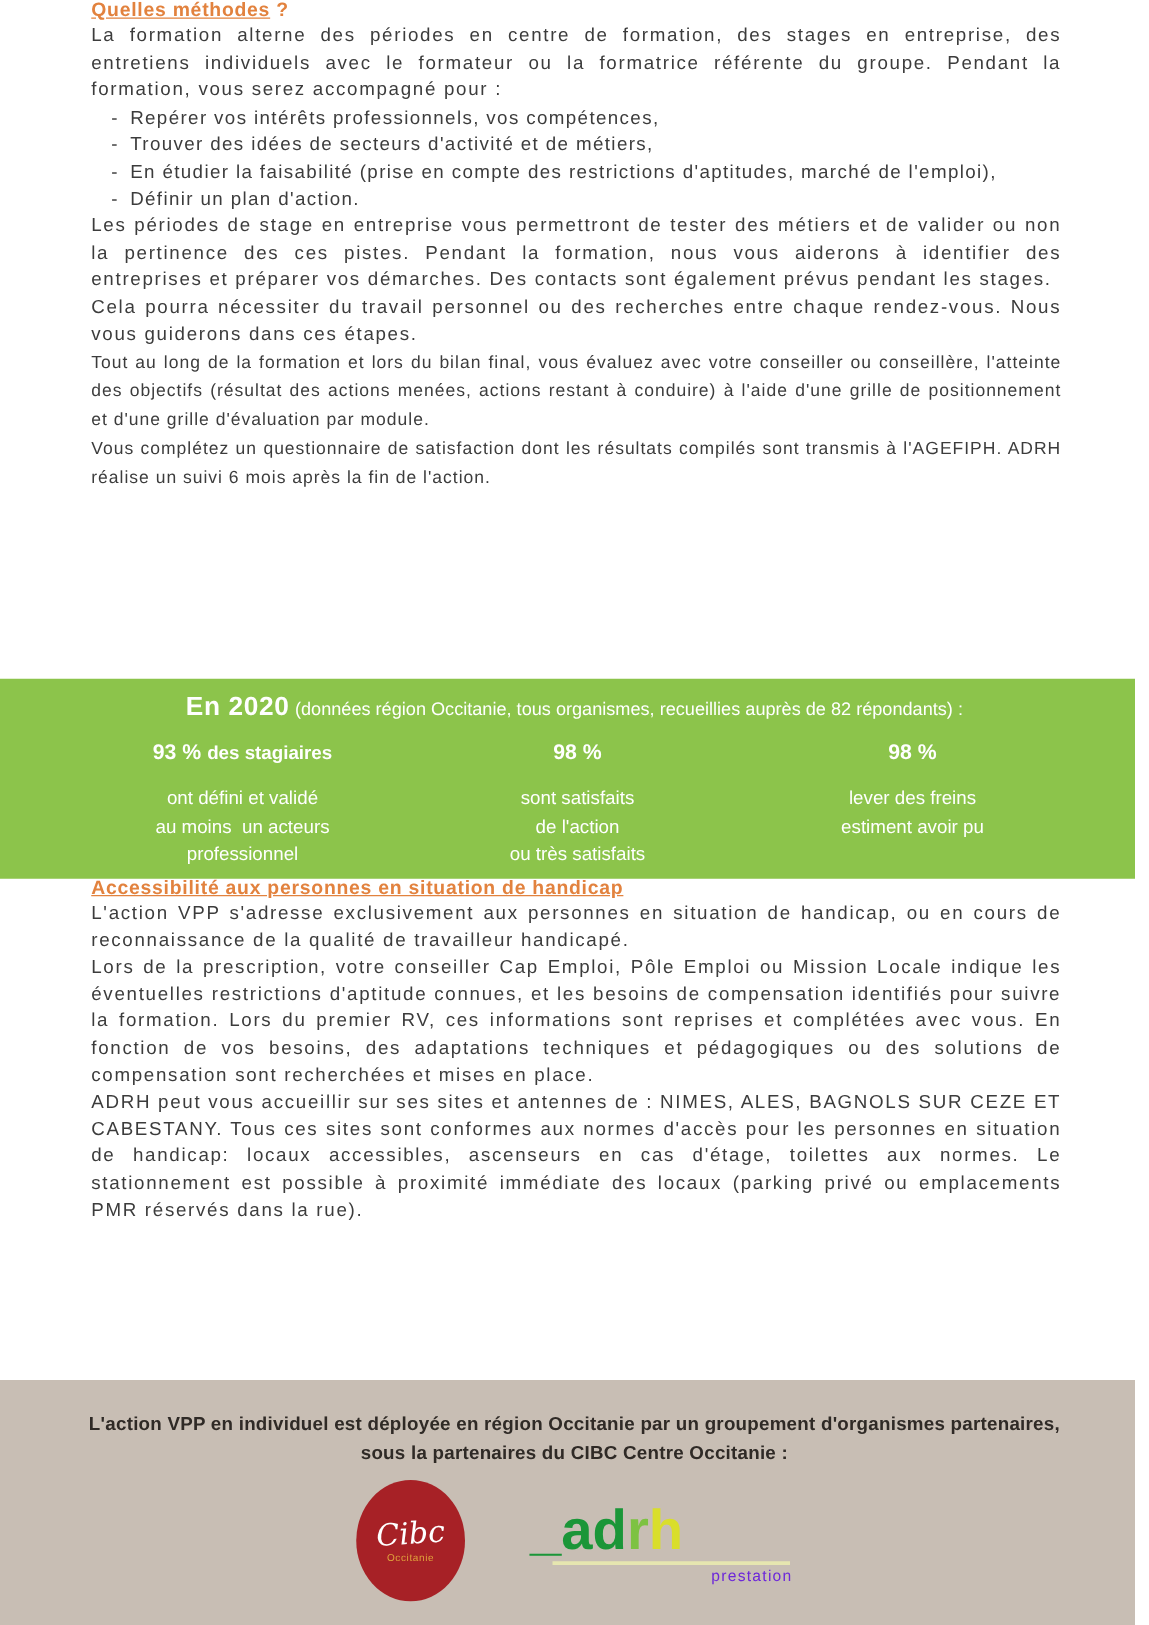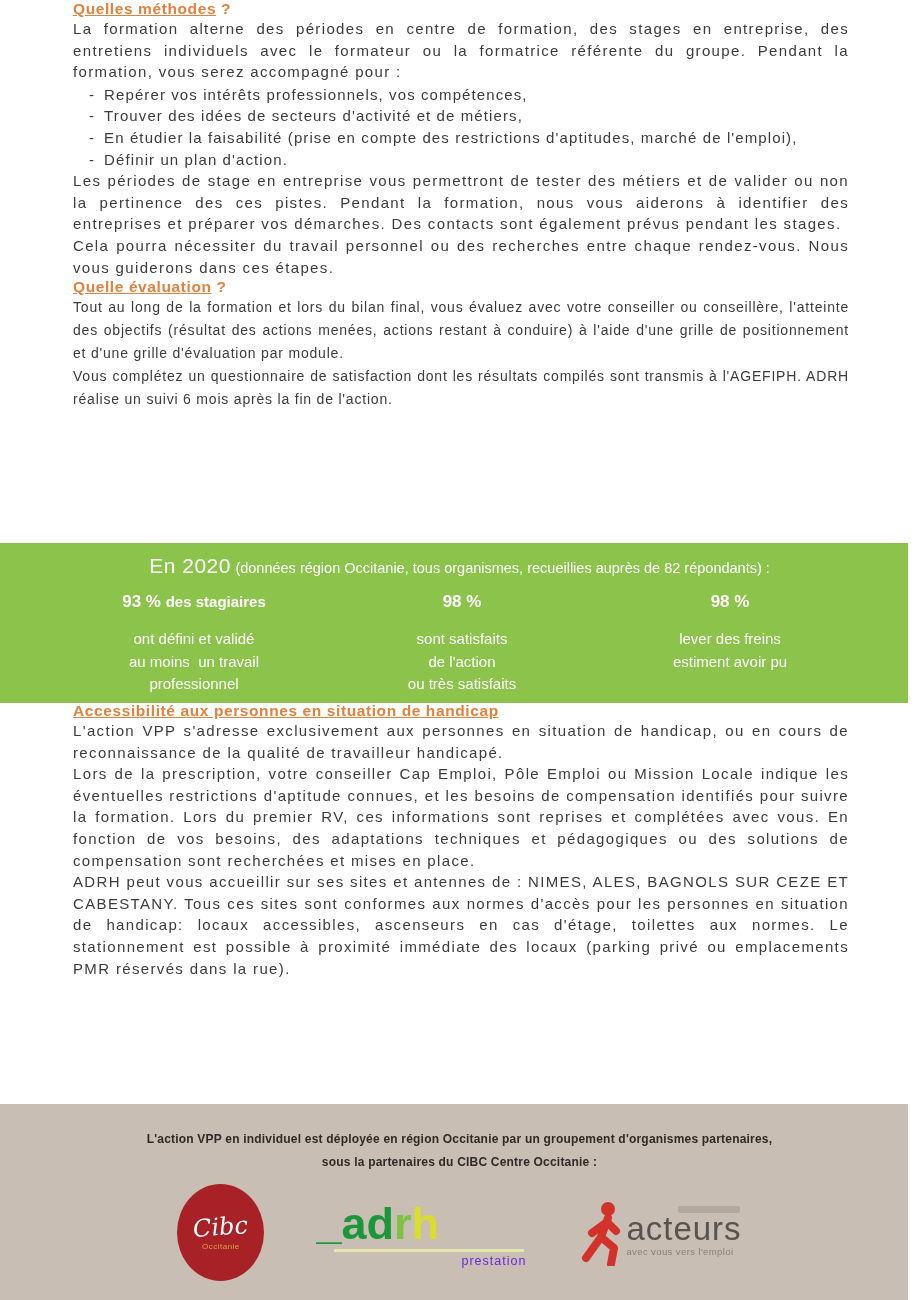--- a/index.html
+++ b/index.html
@@ -21,31 +21,31 @@
   .mt22{margin-top:22px;}
   .mb14{margin-bottom:14px;}
 
   ul.dashes{list-style:none;margin:1px 0 0 0;padding:0 0 0 16px;}
   ul.dashes li{display:flex;font-size:15px;line-height:21.6px;letter-spacing:1.1px;}
   ul.dashes .dash{flex:0 0 auto;margin-right:9px;}
 
   
   .banner{position:absolute;top:543px;left:0;width:919px;height:160px;background:#8cc44b;color:#fff;}
   .banner-head{text-align:center;padding-top:11px;}
-  .banner-title{font-size:21px;font-weight:normal;letter-spacing:.5px;}
+  .banner-title{font-size:21px;font-weight:bold;letter-spacing:.5px;}
   .banner-sub{font-size:14.5px;}
   .stats-row{display:flex;padding:14px 55px 0 60px;}
   .stat{flex:1;text-align:center;}
   .stat-head{font-size:17px;font-weight:bold;margin-bottom:16px;white-space:pre-wrap;}
   .stat-head .stat-label{font-size:15px;}
   .stat-line{font-size:15px;line-height:22.5px;white-space:pre-wrap;}
 
   
   .footer{position:absolute;top:1104px;left:0;width:919px;height:196px;background:#c8beb4;}
-  .footer-text{margin:24px 40px 0;text-align:center;font-weight:bold;color:#2f2a26;font-size:12px;line-height:23px;letter-spacing:.2px;}
+  .footer-text{margin:24px 40px 0;text-align:center;font-weight:bold;color:#2f2a26;font-size:15px;line-height:23px;letter-spacing:.2px;}
   .logos{display:flex;justify-content:center;align-items:center;gap:52px;margin-top:10px;}
 
   .cibc-circle{width:87px;height:97px;border-radius:50%;background:#a72126;display:flex;flex-direction:column;align-items:center;justify-content:center;}
   .cibc-script{font-family:"DejaVu Serif",serif;font-style:italic;color:#fff;font-size:24px;transform:rotate(-4deg);line-height:1;}
   .cibc-sub{color:#e0a33c;font-size:8px;margin-top:3px;letter-spacing:.5px;}
 
   .logo-adrh{position:relative;width:210px;height:80px;}
   .adrh-word{position:absolute;left:0;top:8px;font-size:45px;font-weight:bold;line-height:1;letter-spacing:0;}
   .adrh-c1{color:#1b9638;}
   .adrh-c2{color:#7dc242;}
@@ -85,36 +85,35 @@
         </li>
       <li>
           <span class="dash">-</span>
           <span>Définir un plan d'action.</span>
         </li>
     </ul>
 
     <p class="body">Les périodes de stage en entreprise vous permettront de tester des métiers et de valider ou non la pertinence des ces pistes. Pendant la formation, nous vous aiderons à identifier des entreprises et préparer vos démarches. Des contacts sont également prévus pendant les stages.</p>
     <p class="body mt22">Cela pourra nécessiter du travail personnel ou des recherches entre chaque rendez-vous. Nous vous guiderons dans ces étapes.</p>
 
-    <h2 class="orange h-eval"><span class="u">Quelle évaluation</span><span> ?</span></h2>
 
     <p class="body small">Tout au long de la formation et  lors du bilan final, vous évaluez avec votre conseiller ou conseillère, l'atteinte des objectifs (résultat des actions menées, actions restant à conduire) à l'aide d'une grille de positionnement et d'une grille d'évaluation par module.</p>
     <p class="body small">Vous complétez un questionnaire de satisfaction dont les résultats compilés sont transmis à l'AGEFIPH. ADRH réalise un suivi 6 mois après la fin de l'action.</p>
   </div>
 
   <div class="banner">
     <div class="banner-head">
       <span class="banner-title">En 2020</span>
       <span class="banner-sub">(données région Occitanie, tous organismes, recueillies auprès de 82 répondants) :</span>
     </div>
     <div class="stats-row">
       <div class="stat">
         <div class="stat-head"><span class="stat-value">93 %</span> <span class="stat-label">des stagiaires</span></div>
         <div class="stat-line">ont défini et validé</div>
-        <div class="stat-line">au moins  un travail</div>
+        <div class="stat-line">au moins  un acteurs</div>
         <div class="stat-line">professionnel</div>
       </div>
       <div class="stat">
         <div class="stat-head"><span class="stat-value">98 %</span><span class="stat-label"></span></div>
         <div class="stat-line">sont satisfaits</div>
         <div class="stat-line">de l'action</div>
         <div class="stat-line">ou très satisfaits</div>
       </div>
       <div class="stat">
         <div class="stat-head"><span class="stat-value">98 %</span><span class="stat-label"></span></div>
@@ -144,28 +143,17 @@
           <span class="cibc-sub">Occitanie</span>
         </div>
       </div>
 
       <div class="logo-adrh">
         <div class="adrh-word"><span class="adrh-c1">_</span><span class="adrh-c1">ad</span><span class="adrh-c2">r</span><span class="adrh-c3">h</span></div>
         <div class="adrh-bar"></div>
         <div class="adrh-sub">prestation</div>
       </div>
 
-      <div class="logo-acteurs">
-        <svg width="52" height="66" viewBox="0 0 52 66">
-          <circle cx="30" cy="9" r="7" fill="#d3322a"></circle>
-          <path d="M30 18 L23 37 M23 37 L8 58 M23 37 L36 48 L33 64 M29 22 L14 33 M29 22 L38 31" stroke="#d3322a" stroke-width="8" stroke-linecap="round" stroke-linejoin="round" fill="none"></path>
-        </svg>
-        <div class="act-right">
-          <div class="act-smudge"></div>
-          <span class="act-name">acteurs</span>
-          <div class="act-tagline">avec vous vers l'emploi</div>
-        </div>
-      </div>
 
     </div>
   </div>
 
 </div>
 
 </body></html>

